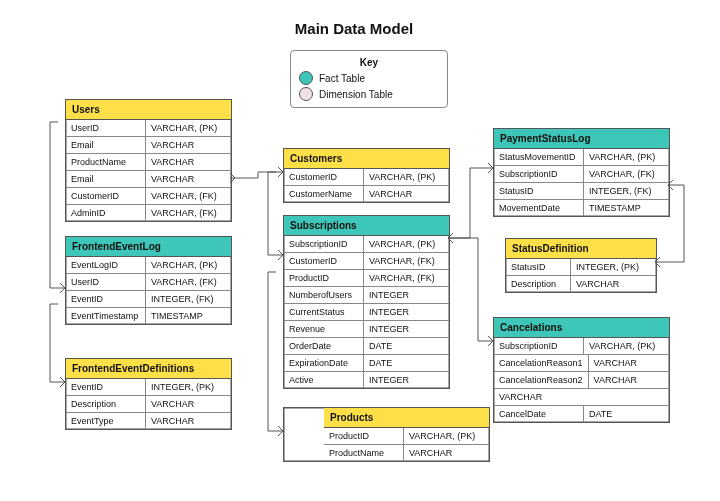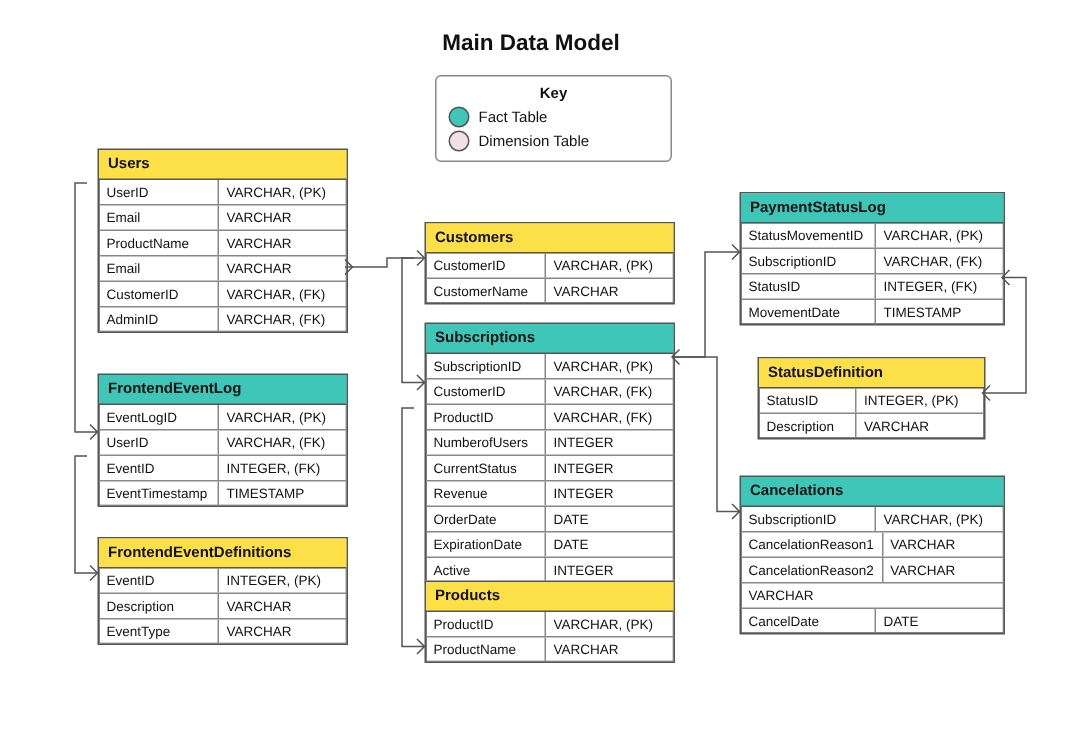--- a/index.html
+++ b/index.html
@@ -133,21 +133,21 @@
         <div class="cell-name">CustomerID</div>
         <div class="cell-type">VARCHAR, (FK)</div>
       </div>
       <div class="row">
         <div class="cell-name">AdminID</div>
         <div class="cell-type">VARCHAR, (FK)</div>
       </div>
     </div>
 </div>
 
-<div class="entity" id="e-fel" style="left:65px; top:249px; width:165px;">
+<div class="entity" id="e-fel" style="left:65px; top:236px; width:165px;">
   <div class="hdr fact">FrontendEventLog</div>
   <div class="rows">
       <div class="row">
         <div class="cell-name">EventLogID</div>
         <div class="cell-type">VARCHAR, (PK)</div>
       </div>
       <div class="row">
         <div class="cell-name">UserID</div>
         <div class="cell-type">VARCHAR, (FK)</div>
       </div>
@@ -229,21 +229,21 @@
         <div class="cell-name">ExpirationDate</div>
         <div class="cell-type">DATE</div>
       </div>
       <div class="row">
         <div class="cell-name">Active</div>
         <div class="cell-type">INTEGER</div>
       </div>
     </div>
 </div>
 
-<div class="entity" id="e-products" style="left:283px; top:387px; width:165px;">
+<div class="entity" id="e-products" style="left:283px; top:407px; width:165px;padding-left:40px;">
   <div class="hdr dim">Products</div>
   <div class="rows">
       <div class="row">
         <div class="cell-name">ProductID</div>
         <div class="cell-type">VARCHAR, (PK)</div>
       </div>
       <div class="row">
         <div class="cell-name">ProductName</div>
         <div class="cell-type">VARCHAR</div>
       </div>

